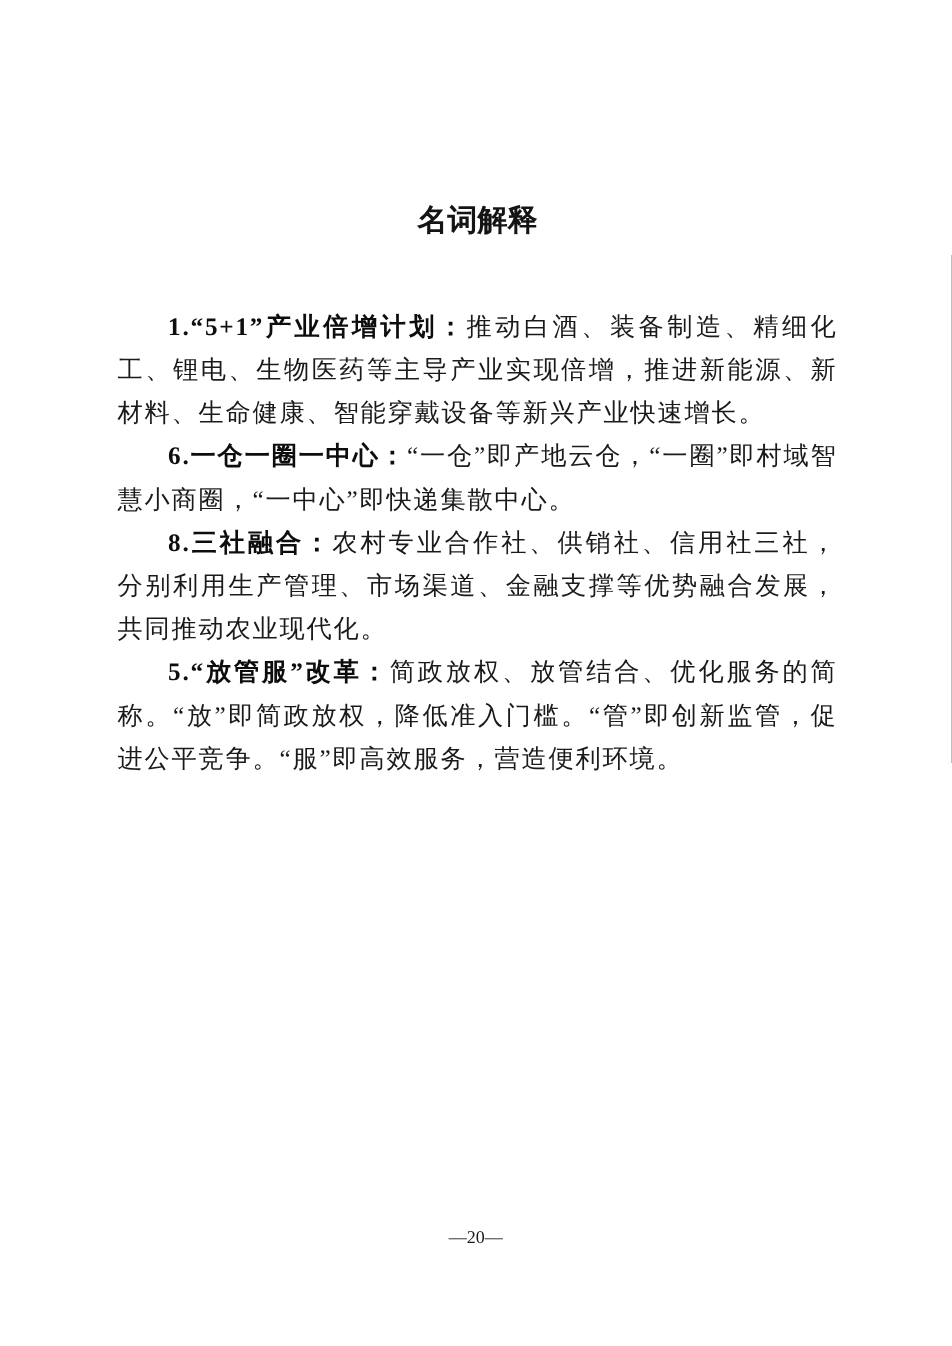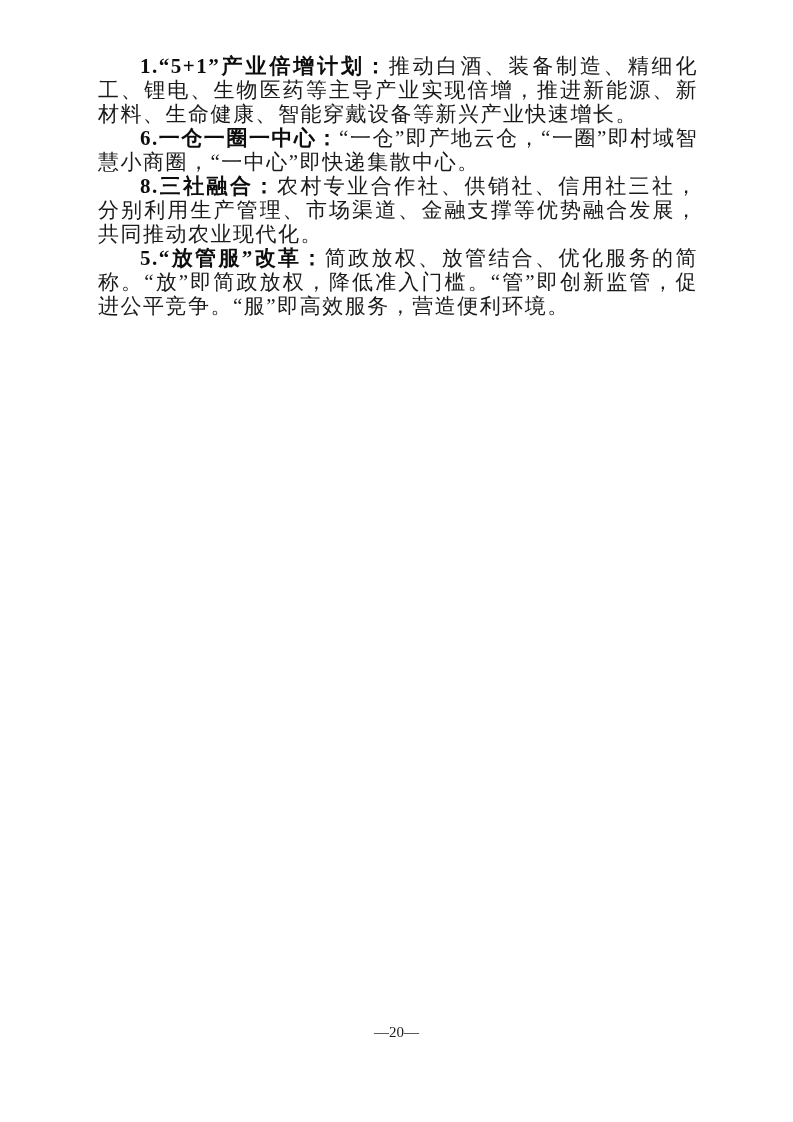--- a/index.html
+++ b/index.html
@@ -31,21 +31,21 @@
     line-height: 32px;
     color: #141414;
   }
   .doc-body {
     margin-top: 54px;
   }
   .para {
     margin: 0;
     font-family: "Liberation Serif", "DejaVu Serif", serif;
     font-size: 21px;
-    line-height: 24px;
+    line-height: 36px;
     letter-spacing: 1.5px;
     text-align: justify;
     text-indent: 42px;
     color: #1a1a1a;
   }
   .para .term-lead {
     font-weight: bold;
     color: #0d0d0d;
   }
   .page-footer {
@@ -58,20 +58,21 @@
     font-size: 15px;
     color: #1a1a1a;
   }
 </style>
 </head>
 <body>
 
 <div class="page">
   <div class="content">
 
+    <h1 class="doc-title">名词解释</h1>
 
     <div class="doc-body">
 
       <p class="para"><span class="term-lead">1.“5+1”产业倍增计划：</span><span>推动白酒、装备制造、精细化工、锂电、生物医药等主导产业实现倍增，推进新能源、新材料、生命健康、智能穿戴设备等新兴产业快速增长。</span></p>
 
       <p class="para"><span class="term-lead">6.一仓一圈一中心：</span><span>“一仓”即产地云仓，“一圈”即村域智慧小商圈，“一中心”即快递集散中心。</span></p>
 
 
       <p class="para"><span class="term-lead">8.三社融合：</span><span>农村专业合作社、供销社、信用社三社，分别利用生产管理、市场渠道、金融支撑等优势融合发展，共同推动农业现代化。</span></p>
 

